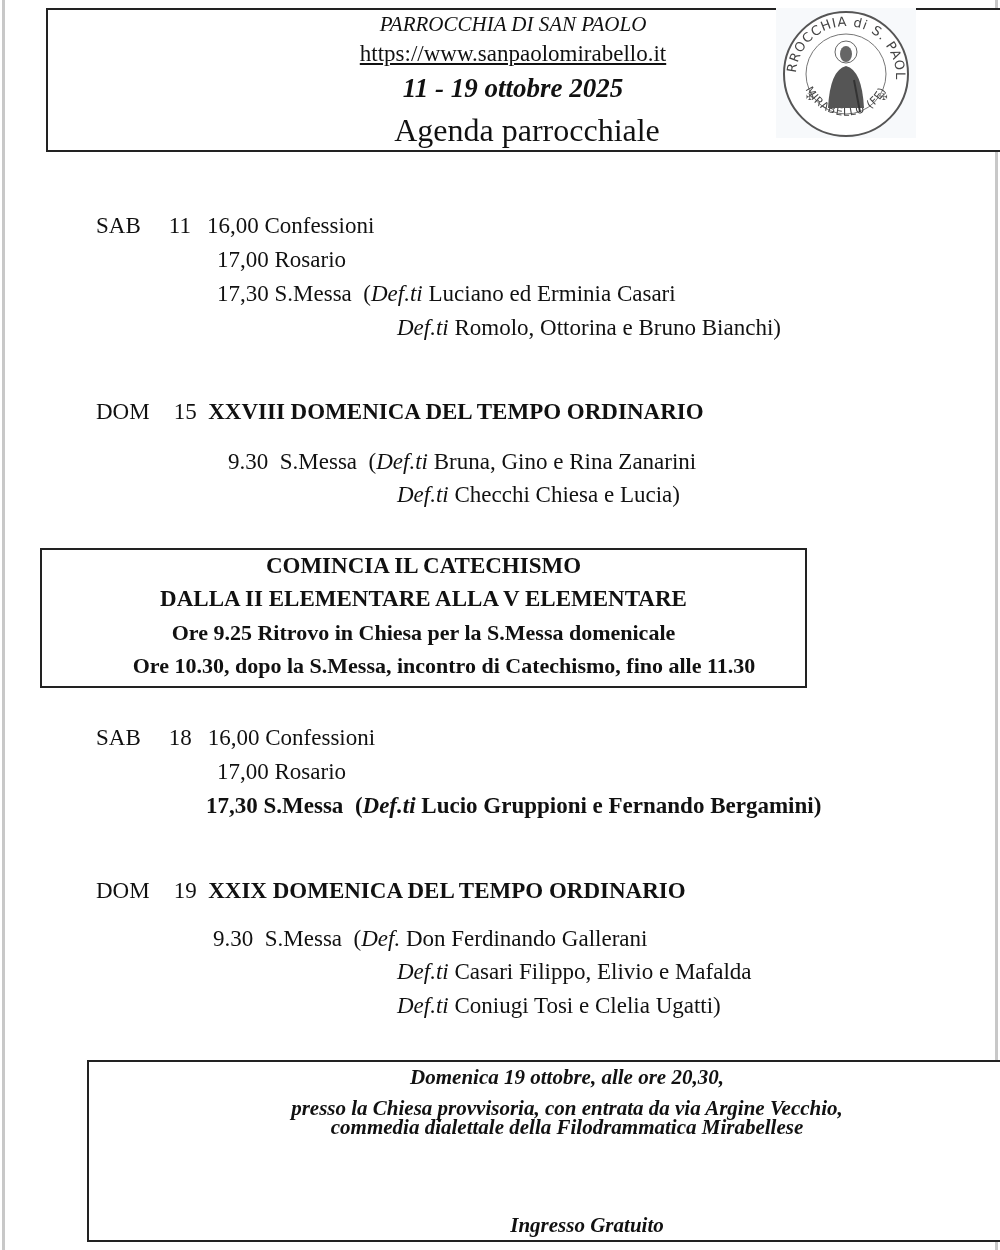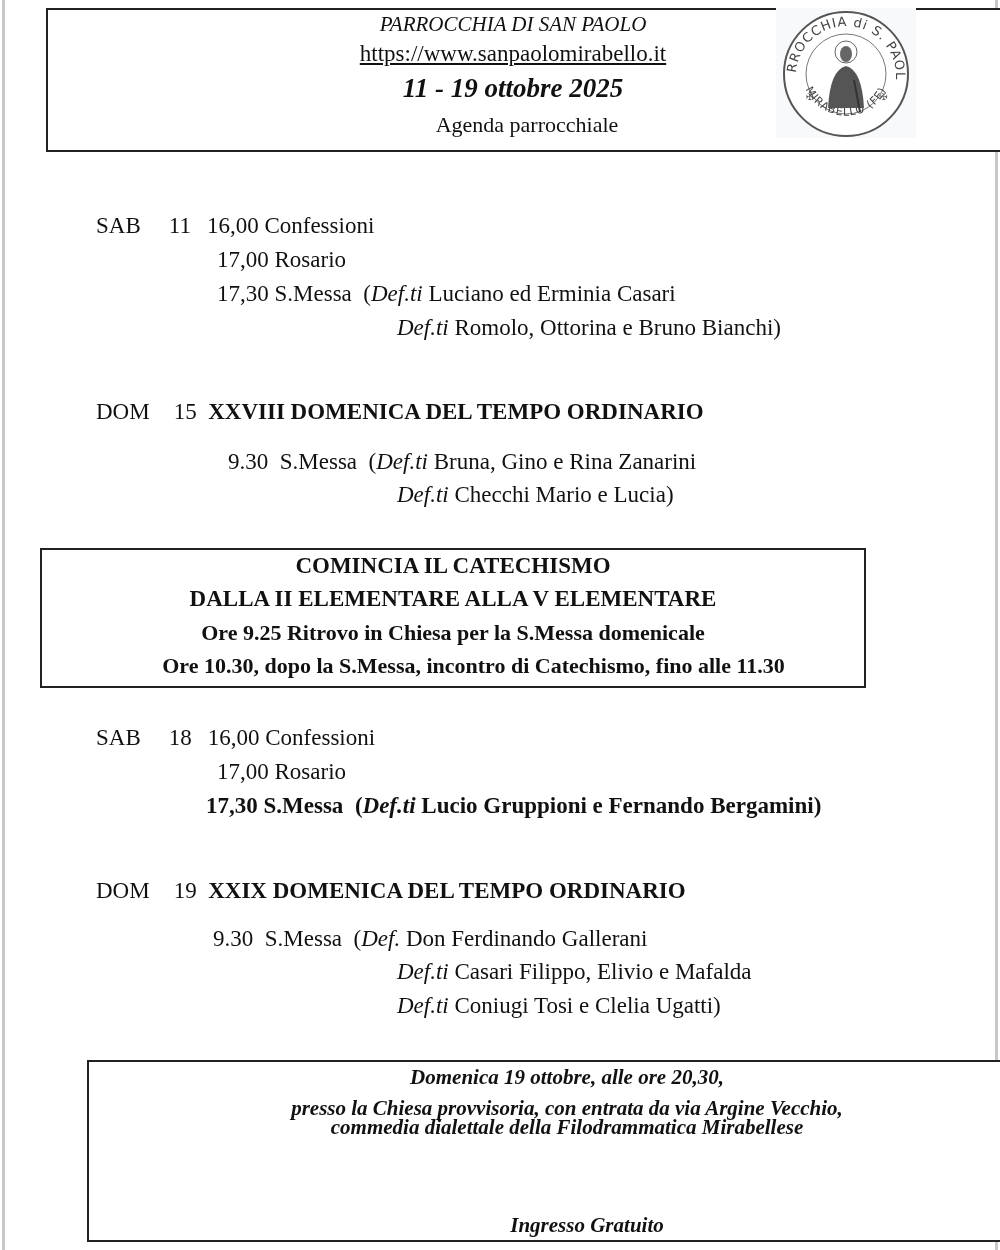--- a/index.html
+++ b/index.html
@@ -4,30 +4,30 @@
 <style>
   html, body { margin:0; padding:0; background:#ffffff; }
   body { width:1000px; height:1250px; position:relative; overflow:hidden;
          font-family:"Liberation Serif", "DejaVu Serif", serif; color:#111; }
   .edge { position:absolute; top:0; bottom:0; width:3px; background:#c8c8c8; }
   .edge.left { left:2px; }
   .edge.right { left:995px; }
 
   .box { position:absolute; border:2px solid #222; box-sizing:border-box; background:#fff; }
   #header-box { left:46px; top:8px; width:988px; height:144px; }
-  #cat-box { left:40px; top:548px; width:826px; height:140px; }
+  #cat-box { left:40px; top:548px; width:767px; height:140px; }
   #event-box { left:87px; top:1060px; width:960px; height:182px; }
 
   .center-line { position:absolute; left:0; right:0; text-align:center; white-space:nowrap; }
 
   .h-parish { font-style:italic; font-size:21px; top:2px; left:0; width:930px; text-align:center; position:absolute; }
   .h-url { font-size:23px; top:31px; position:absolute; left:0; width:930px; text-align:center; }
   .h-url span { text-decoration:underline; }
   .h-dates { font-style:italic; font-weight:bold; font-size:27px; top:63px; position:absolute; left:0; width:930px; text-align:center; }
-  .h-agenda { font-size:22px; top:102px; position:absolute; left:14px; width:930px; text-align:center; }
+  .h-agenda { font-size:32px; top:102px; position:absolute; left:14px; width:930px; text-align:center; }
 
   #seal { position:absolute; left:776px; top:8px; width:140px; height:130px; }
 
   .line { position:absolute; font-size:23px; white-space:nowrap; }
   .bold { font-weight:bold; }
   .it { font-style:italic; }
 
   .cat-line { font-weight:bold; font-size:23px; }
   .ev-line { font-style:italic; font-weight:bold; font-size:21px; }
 </style>
@@ -81,21 +81,21 @@
   <span class="it">Def.ti</span> <span>Romolo, Ottorina e Bruno Bianchi)</span>
 </div>
 
 <div class="line" style="left:96px; top:399px;">
   <span>DOM</span><span style="display:inline-block;width:24px"></span><span>15</span>&nbsp;&nbsp;<span class="bold">XXVIII DOMENICA DEL TEMPO ORDINARIO</span>
 </div>
 <div class="line" style="left:228px; top:449px;">
   <span>9.30</span>&nbsp;&nbsp;<span>S.Messa</span>&nbsp;&nbsp;(<span class="it">Def.ti</span> <span>Bruna, Gino e Rina Zanarini</span>
 </div>
 <div class="line" style="left:397px; top:482px;">
-  <span class="it">Def.ti</span> <span>Checchi Mario e Lucia)</span>
+  <span class="it">Def.ti</span> <span>Checchi Chiesa e Lucia)</span>
 </div>
 
 <div class="box" id="cat-box">
   <div class="center-line cat-line" style="top:3px;">COMINCIA IL CATECHISMO</div>
   <div class="center-line cat-line" style="top:36px;">DALLA II ELEMENTARE ALLA V ELEMENTARE</div>
   <div class="center-line cat-line" style="top:70px; font-size:22px;">Ore 9.25 Ritrovo in Chiesa per la S.Messa domenicale</div>
   <div class="center-line cat-line" style="top:103px; font-size:22px;margin-left:41px;">Ore 10.30, dopo la S.Messa, incontro di Catechismo, fino alle 11.30</div>
 </div>
 
 <div class="line" style="left:96px; top:725px;">

